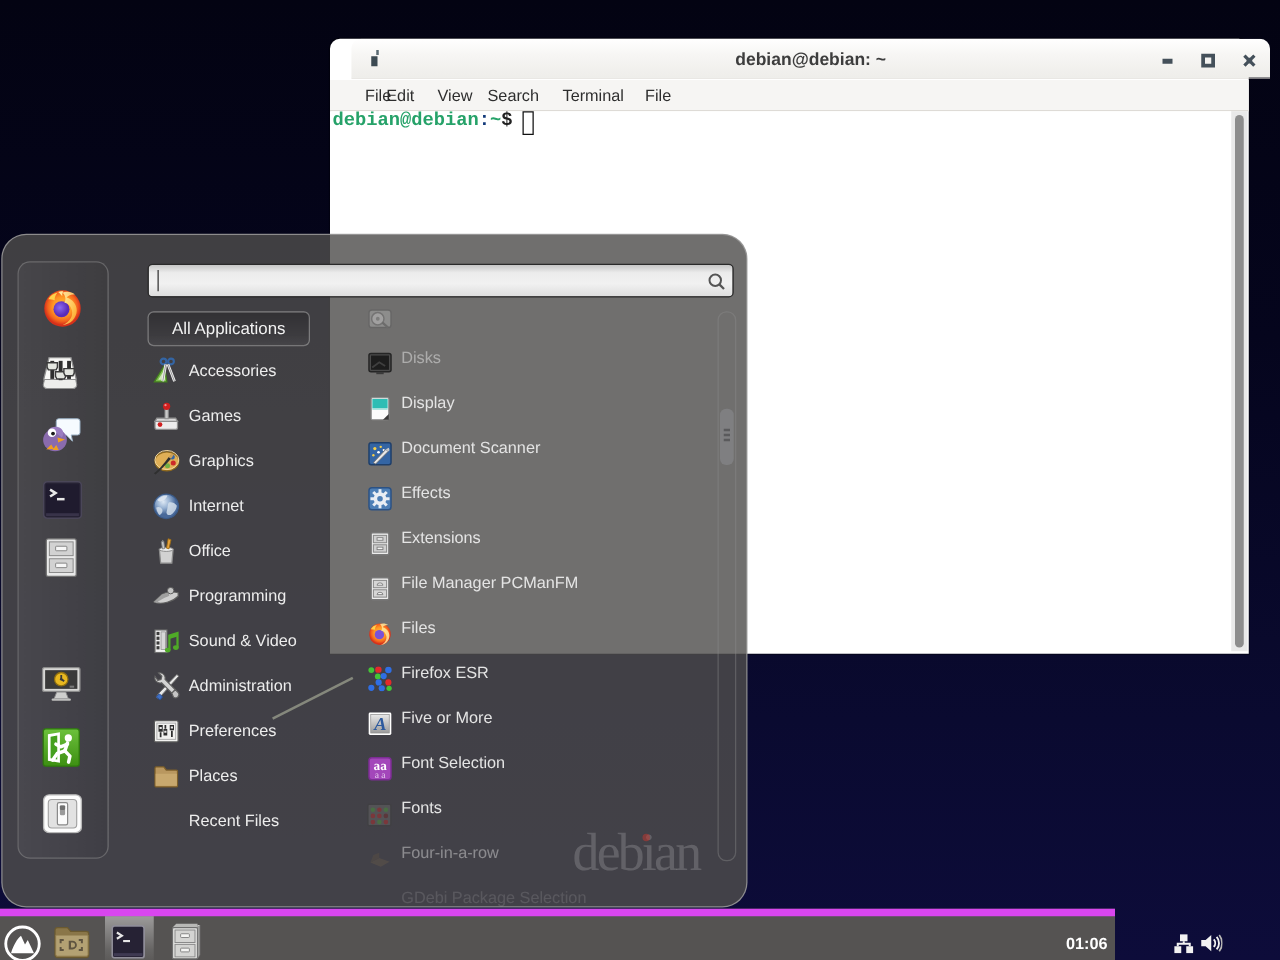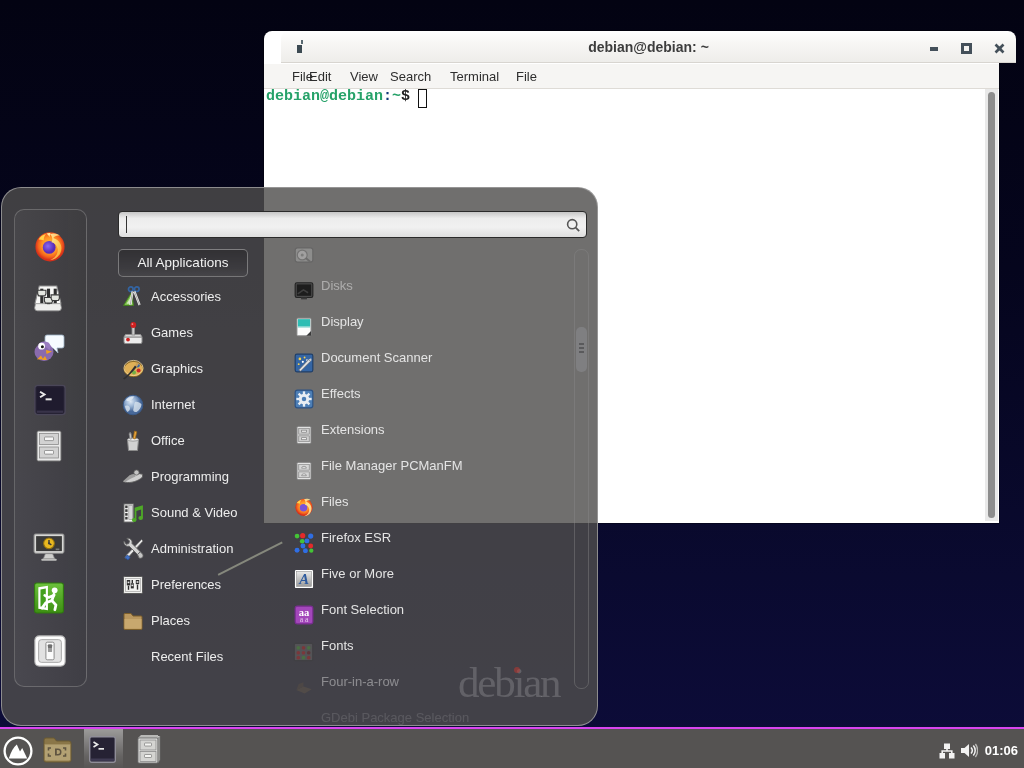--- a/index.html
+++ b/index.html
@@ -45,21 +45,21 @@
                    border-radius:7px; }
   #menu-sb-thumb { left:574px; top:139px; width:11px; height:45px; background:#7f7f81; border-radius:5px; }
   #menu-sb-thumb i { position:absolute; left:3px; width:5px; height:1.5px; background:#5a5a5c; }
   #watermark { left:456px; top:470px; font-size:43px; font-weight:normal; color:rgba(170,170,175,0.31);
                letter-spacing:-2.2px; font-family:"Liberation Serif", serif; }
   #watermark .dot { position:absolute; left:56px; top:9px; width:6px; height:6px; border-radius:50%;
                background:rgba(190,55,48,0.55); }
   .sbi { position:absolute; left:17px; width:32px; height:32px; }
 
   
-  #taskbar { left:0; top:727px; width:1024px; height:41px; background:#555352; border-top:2px solid #d946ef; }
+  #taskbar { left:0; top:727px; width:892px; height:41px; background:#555352; border-top:6px solid #d946ef; }
   #clock { right:6px; top:14px; color:#ffffff; font-size:13px; font-weight:bold; }
   #tb-term-btn { left:84px; top:0; width:39px; height:41px;
                  background:linear-gradient(180deg,rgba(255,255,255,0.42),rgba(255,255,255,0.10) 65%,rgba(255,255,255,0.0)); }
   .trail { left:216px; top:386px; width:72px; height:1.5px; background:rgba(190,195,170,0.55);
            transform:rotate(-27deg); transform-origin:left center; }
 </style>
 </head>
 <body>
 
 <div id="term" class="abs">

